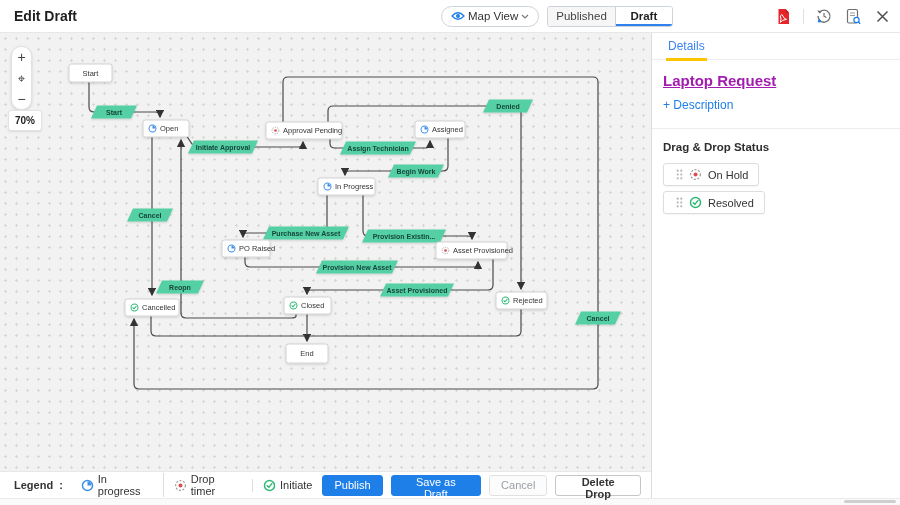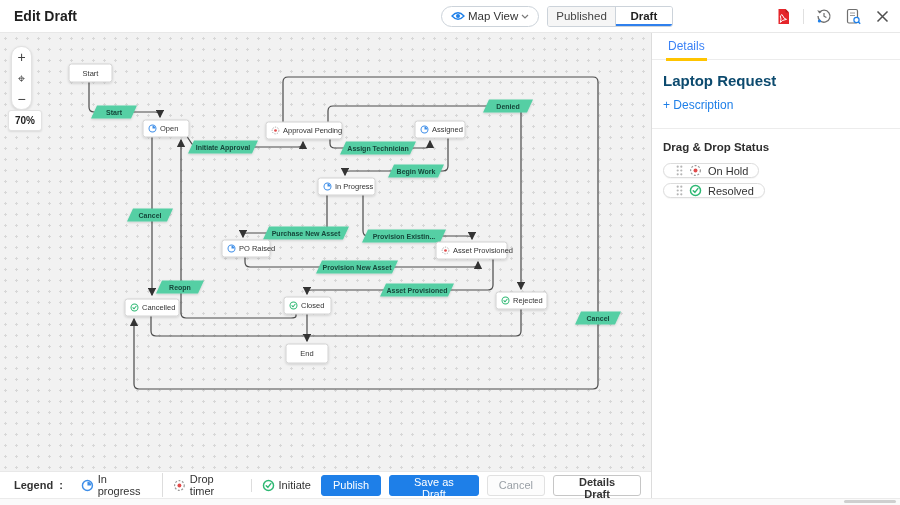--- a/index.html
+++ b/index.html
@@ -34,27 +34,27 @@
         width:15px;height:14px;font-family:inherit;}
   .zoom-level{position:absolute;left:8px;top:77px;background:#fff;border:1px solid #e2e2e2;border-radius:3px;
         box-shadow:0 1px 2px rgba(0,0,0,.10);font-size:10px;font-weight:bold;color:#222;
         padding:4px 6px;z-index:3;}
 
   
   .panel{position:absolute;top:33px;left:651px;right:0;bottom:0;background:#fff;border-left:1px solid #dcdcdc;}
   .panel-tabs{position:absolute;top:0;left:0;right:0;height:27px;border-bottom:1px solid #ececec;}
   .panel-tab{position:absolute;left:14px;top:6px;font-size:12px;color:#3b82f6;padding:0 2px 5px;
         border-bottom:3px solid #FFC400;cursor:pointer;}
-  .wf-title{position:absolute;left:11px;top:39px;font-size:15px;font-weight:bold;color:#0c4a6e;}
+  .wf-title{position:absolute;left:11px;top:39px;font-size:15px;font-weight:bold;color:#a21caf;text-decoration:underline;}
   .desc-link{position:absolute;left:11px;top:65px;font-size:12px;color:#1E7FE8;cursor:pointer;text-decoration:none;}
   .panel-divider{position:absolute;left:0;right:0;top:95px;border-top:1px solid #ececec;}
   .dd-heading{position:absolute;left:11px;top:108px;font-size:11.5px;font-weight:bold;color:#2e2e2e;}
   .status-list{position:absolute;left:11px;top:130px;display:flex;flex-direction:column;align-items:flex-start;gap:5px;}
-  .status-item{display:flex;align-items:center;gap:6px;height:15px;padding:0 10px 0 12px;border:1px solid #ddd;
-        border-radius:8px;background:#fff;font-size:11px;color:#333;cursor:grab;box-shadow:0 1px 1px rgba(0,0,0,.04);}
+  .status-item{display:flex;align-items:center;gap:6px;height:23px;padding:0 10px 0 12px;border:1px solid #ddd;
+        border-radius:3px;background:#fff;font-size:11px;color:#333;cursor:grab;box-shadow:0 1px 1px rgba(0,0,0,.04);}
 
   
   .footer{position:absolute;top:471px;left:0;width:651px;height:27px;background:#fff;
         border-top:1px solid #e8e8e8;display:flex;align-items:center;z-index:5;}
   .legend{display:flex;align-items:center;margin-left:14px;font-size:11px;color:#333;}
   .legend-label{font-weight:bold;}
   .legend-colon{margin:0 8px 0 6px;font-weight:bold;}
   .legend-items{display:flex;align-items:center;}
   .legend-item{display:flex;align-items:center;gap:4px;padding:0 10px;}
   .legend-item + .legend-item{border-left:1px solid #ddd;}
@@ -369,20 +369,20 @@
               <path d="M5.2 8.2 L7.2 10.3 L10.9 5.7" fill="none" stroke="#2EB873" stroke-width="1.8" stroke-linecap="round" stroke-linejoin="round"></path>
             </svg>
             <span>Initiate</span>
           </div>
         </div>
     </div>
     <div class="fbtns" id="footer-buttons">
         <button class="fbtn primary">Publish</button>
         <button class="fbtn primary">Save as Draft</button>
         <button class="fbtn muted">Cancel</button>
-        <button class="fbtn outline">Details Draft</button>
+        <button class="fbtn outline">Delete Drop</button>
       </div>
   </div>
 
   <div class="bottom-strip">
     <div class="scroll-thumb"></div>
   </div>
 </div>
 
 </body></html>

